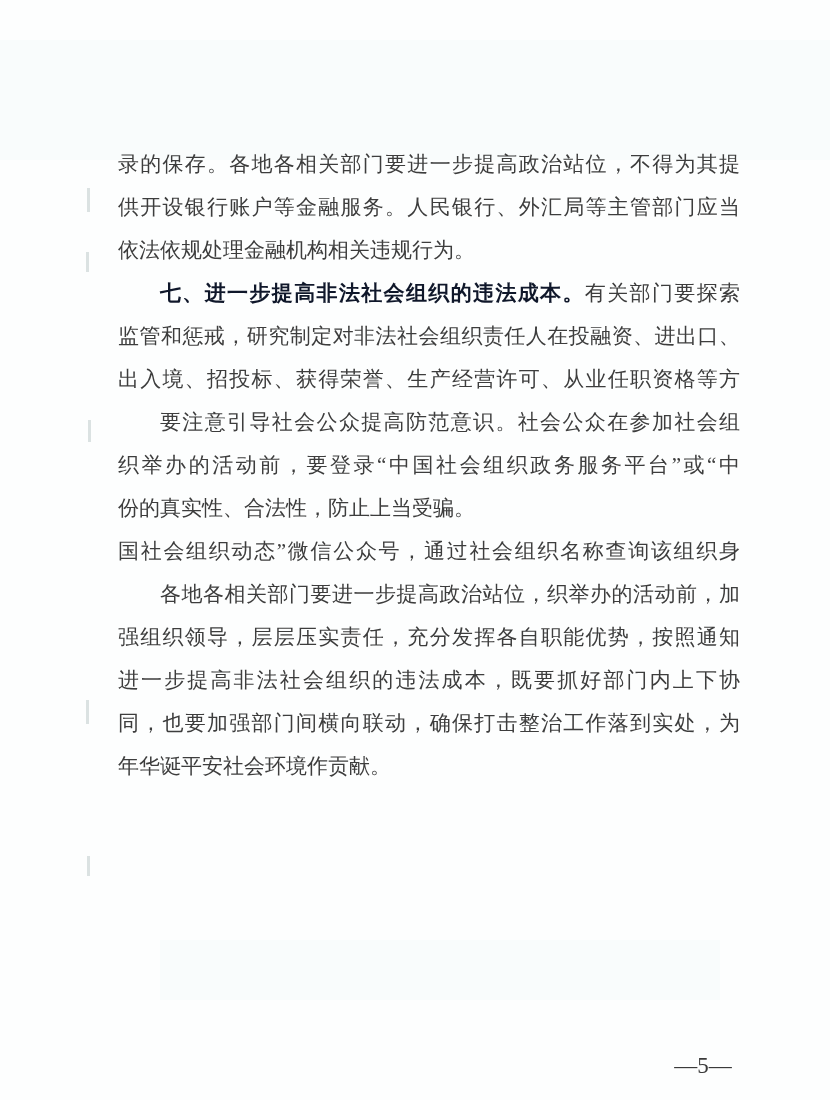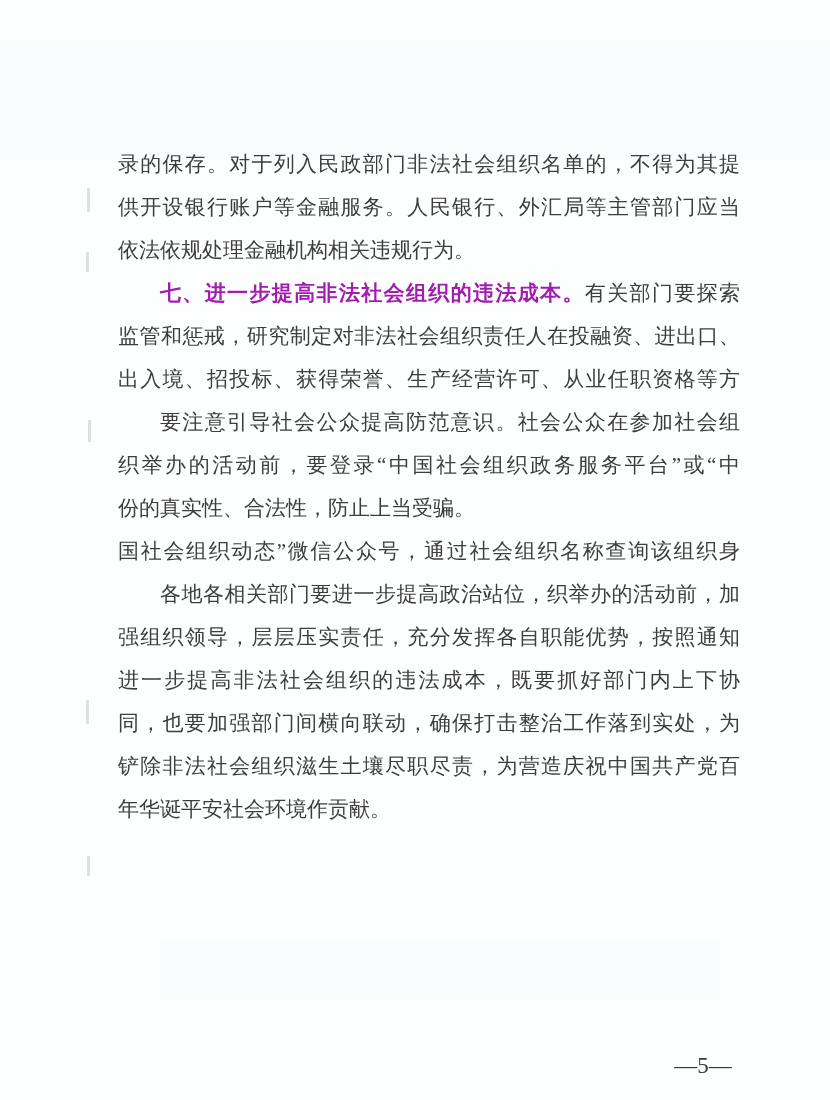--- a/index.html
+++ b/index.html
@@ -46,21 +46,21 @@
     overflow: hidden;
   }
   .line.last {
     text-align-last: left;
   }
   .line.indent {
     text-indent: 2em;
   }
   .line b {
     font-weight: 700;
-    color: #a21caf;
+    color: #0f172a;
   }
   .page-number {
     position: absolute;
     left: 668px;
     top: 1053px;
     width: 70px;
     font-size: 23px;
     color: #3a3a3a;
     text-align: center;
     letter-spacing: 0px;
@@ -75,40 +75,39 @@
   <div class="scan-tint" style="left:0; top:40; width:830px; height:120px; top:40px;"></div>
   <div class="scan-tint" style="left:160px; top:940px; width:560px; height:60px;"></div>
   <div class="edge-mark" style="left:87px; top:188px; height:24px;"></div>
   <div class="edge-mark" style="left:86px; top:252px; height:20px;"></div>
   <div class="edge-mark" style="left:88px; top:420px; height:22px;"></div>
   <div class="edge-mark" style="left:86px; top:700px; height:24px;"></div>
   <div class="edge-mark" style="left:87px; top:856px; height:20px;"></div>
 
   <div class="text-block" id="document-body">
       <div class="paragraph">
-        <div class="line">录的保存。对于列入民政部门非法社会组织名单的，不得为其提</div>
+        <div class="line">录的保存。各地各相关部门要进一步提高政治站位，不得为其提</div>
         <div class="line">供开设银行账户等金融服务。人民银行、外汇局等主管部门应当</div>
         <div class="line last">依法依规处理金融机构相关违规行为。</div>
       </div>
       <div class="paragraph">
         <div class="line indent"><b>七、进一步提高非法社会组织的违法成本。</b>有关部门要探索</div>
         <div class="line">监管和惩戒，研究制定对非法社会组织责任人在投融资、进出口、</div>
         <div class="line">出入境、招投标、获得荣誉、生产经营许可、从业任职资格等方</div>
       </div>
       <div class="paragraph">
         <div class="line indent">要注意引导社会公众提高防范意识。社会公众在参加社会组</div>
         <div class="line">织举办的活动前，要登录“中国社会组织政务服务平台”或“中</div>
         <div class="line last">份的真实性、合法性，防止上当受骗。</div>
         <div class="line">国社会组织动态”微信公众号，通过社会组织名称查询该组织身</div>
       </div>
       <div class="paragraph">
         <div class="line indent">各地各相关部门要进一步提高政治站位，织举办的活动前，加</div>
         <div class="line">强组织领导，层层压实责任，充分发挥各自职能优势，按照通知</div>
         <div class="line">进一步提高非法社会组织的违法成本，既要抓好部门内上下协</div>
         <div class="line">同，也要加强部门间横向联动，确保打击整治工作落到实处，为</div>
-        <div class="line">铲除非法社会组织滋生土壤尽职尽责，为营造庆祝中国共产党百</div>
         <div class="line last">年华诞平安社会环境作贡献。</div>
       </div>
     </div>
 
   <div class="page-number">—5—</div>
 
 </div>
 
 </body></html>

